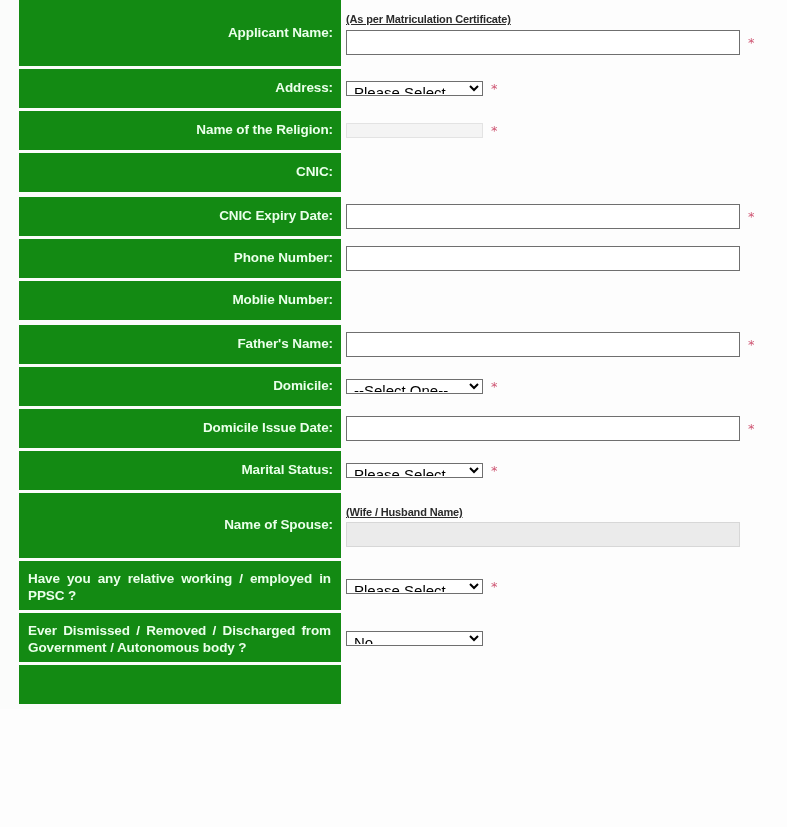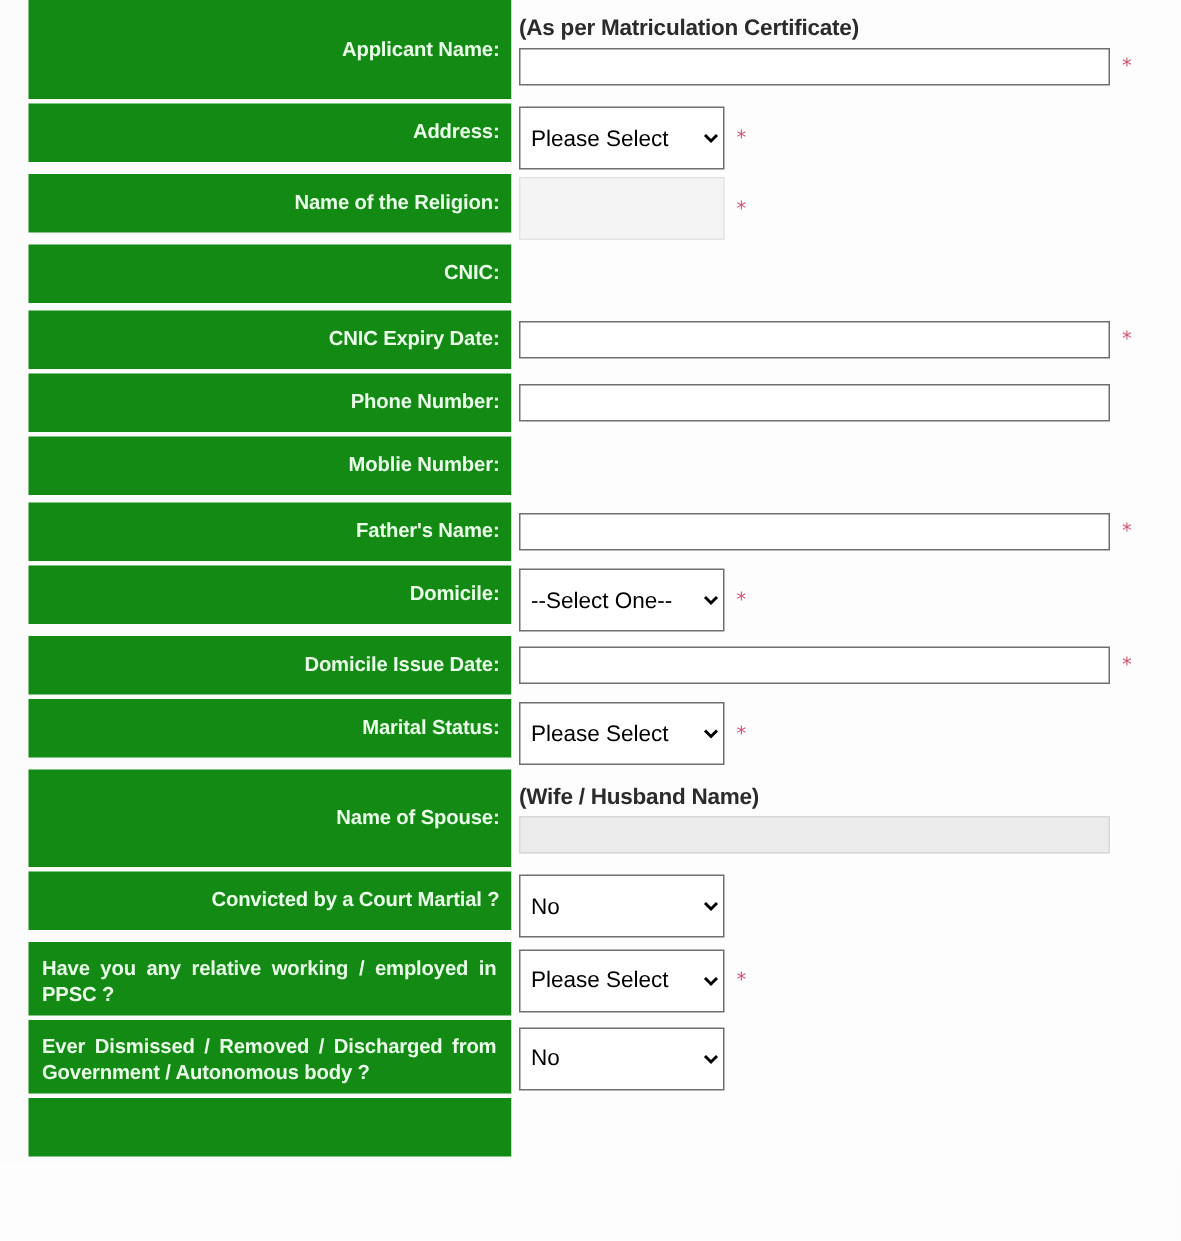--- a/index.html
+++ b/index.html
@@ -72,26 +72,27 @@
     box-sizing: border-box;
     display: flex;
     flex-direction: column;
     justify-content: center;
   }
   .field-inner.tall     { min-height: 69px; }
   .field-inner.h-spouse { min-height: 68px; }
   .field-inner.h-two    { min-height: 52px; }
 
   .hint {
-    font-size: 15px;
+    font-size: 11px;
     font-weight: bold;
     color: #2b2b2b;
     letter-spacing: -0.15px;
     margin-bottom: 4px;
     line-height: 1.1;
+    text-decoration: underline;
   }
   .ctl-line {
     display: flex;
     align-items: center;
     gap: 8px;
   }
   .req {
     color: #cf5673;
     font-size: 13px;
     line-height: 1;
@@ -110,21 +111,21 @@
     border-radius: 0;
     outline: none;
   }
   input.text-input:disabled {
     background: #ebebeb;
     border: 1px solid #d7d7d7;
     color: #888;
   }
   select.sel-input {
     width: 137px;
-    height: 42px;
+    height: 15px;
     box-sizing: border-box;
     border: 1px solid #6f6f6f;
     background: #ffffff;
     font-family: "Liberation Sans", sans-serif;
     font-size: 15px;
     padding: 1px 2px 1px 3px;
     border-radius: 0;
     color: #000;
   }
   select.sel-input:disabled {
@@ -288,32 +289,20 @@
           <div class="field-inner h-spouse">
             <div class="hint">(Wife / Husband Name)</div>
             <div class="ctl-line">
               <input type="text" class="text-input" disabled="" value="" style="">
             </div>
           </div>
         </td>
       </tr>
       <tr class="form-row">
         <td class="label-cell">
-          <div class="label-inner">Convicted by a Court Martial ?</div>
-        </td>
-        <td class="field-cell">
-          <div class="field-inner">
-            <div class="ctl-line">
-              <select class="sel-input"><option>No</option><option>Yes</option></select>
-            </div>
-          </div>
-        </td>
-      </tr>
-      <tr class="form-row">
-        <td class="label-cell">
           <div class="label-inner h-two justify">Have you any relative working / employed in PPSC ?</div>
         </td>
         <td class="field-cell">
           <div class="field-inner h-two">
             <div class="ctl-line">
               <select class="sel-input"><option>Please Select</option><option>Yes</option><option>No</option></select>
               <span class="req">*</span>
             </div>
           </div>
         </td>

